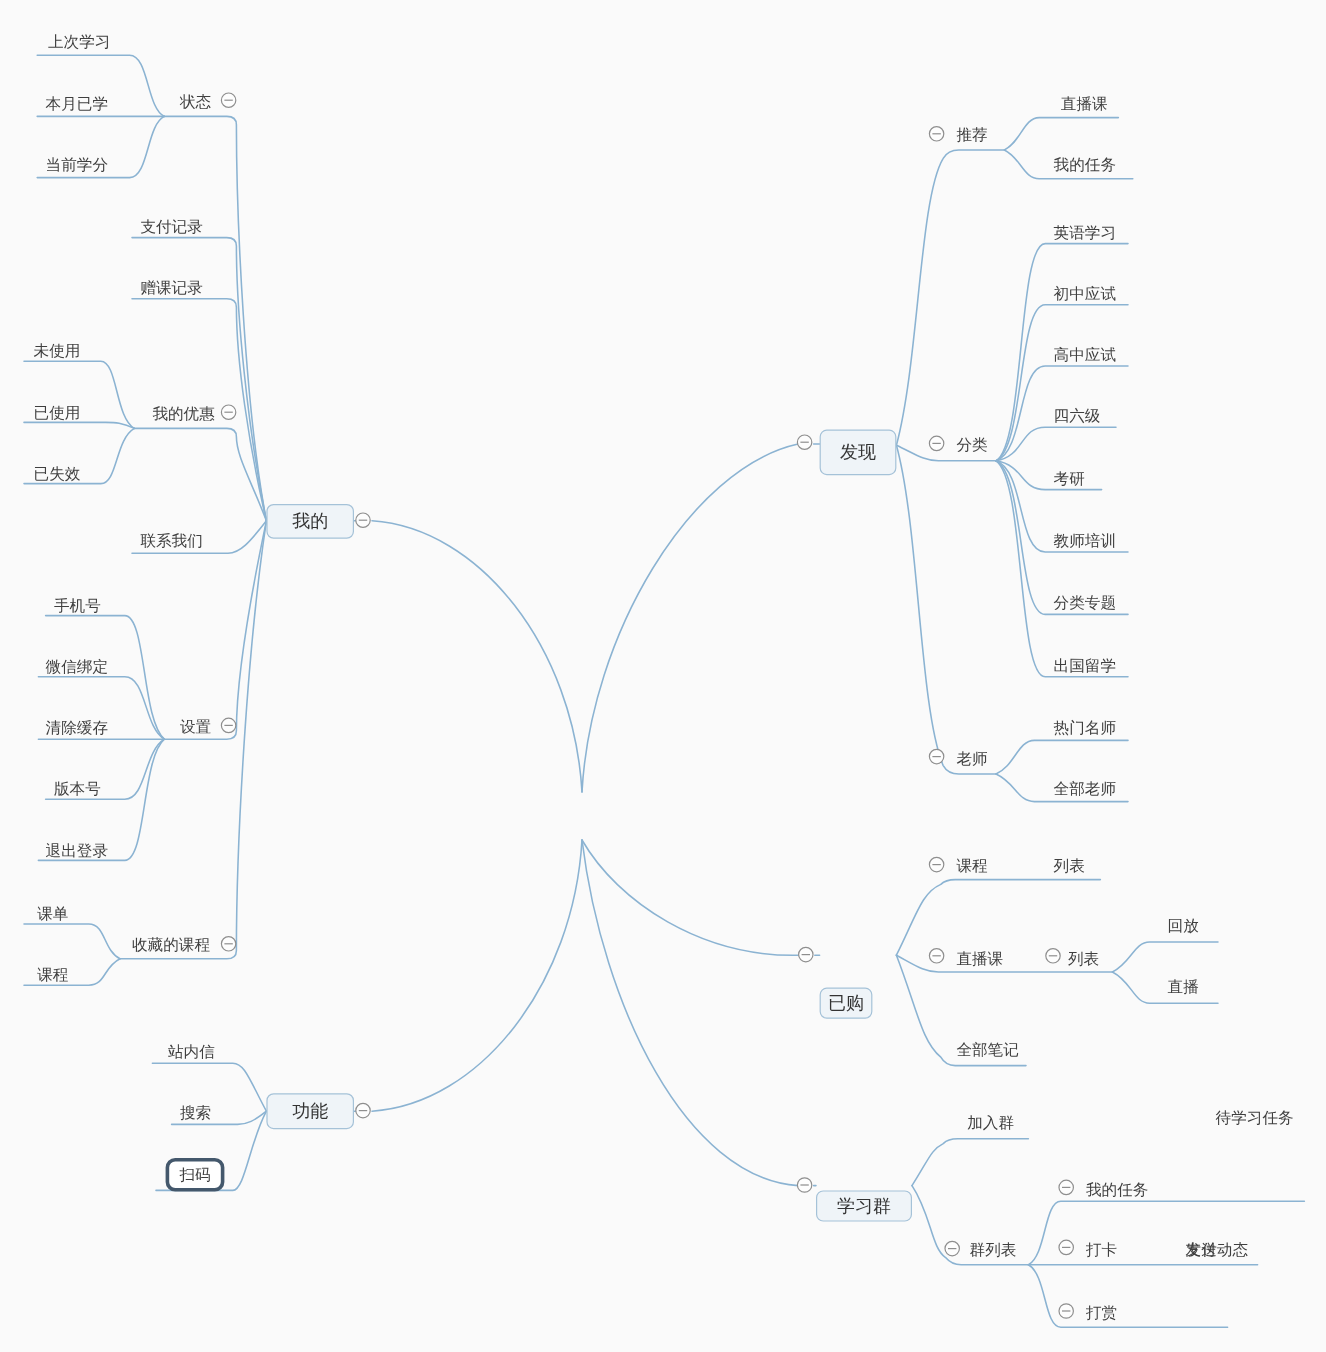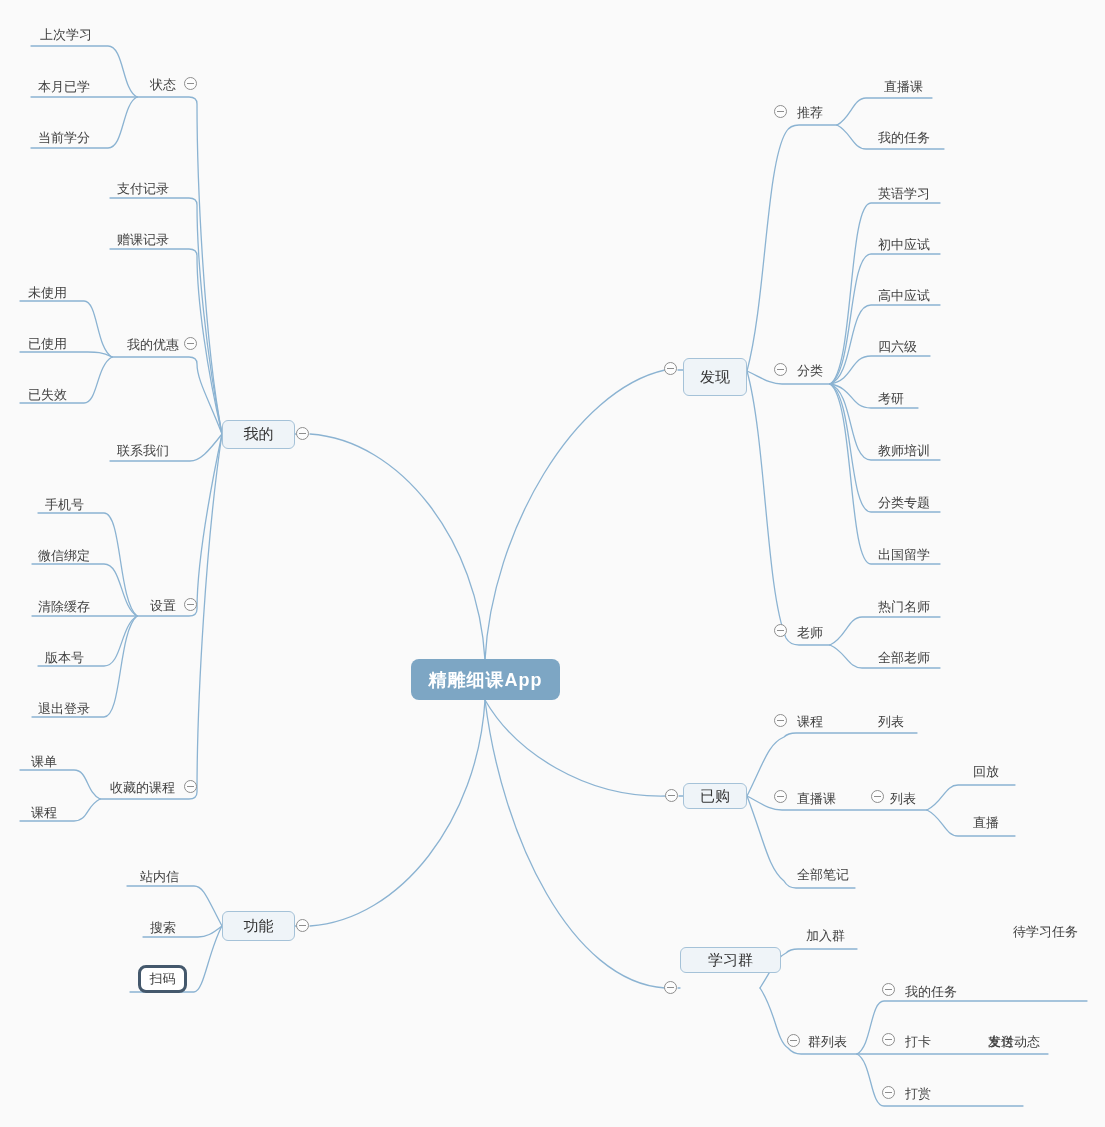--- a/index.html
+++ b/index.html
@@ -101,26 +101,25 @@
     <path d="M 927 810 C 943 818 945 836 958 836 L 1015 836"></path>
     <path d="M 747 796 C 764 840 768 868 784 881 Q 788 888 796 888 L 855 888"></path>
 
     <path d="M 760 988 C 774 966 776 958 786 953 Q 790 949 798 949 L 857 949"></path>
     <path d="M 760 988 C 776 1012 776 1040 788 1048 Q 793 1054 801 1054 L 857 1054"></path>
     <path d="M 857 1054 C 872 1046 870 1001 884 1001 L 1087 1001"></path>
     <path d="M 857 1054 L 1048 1054"></path>
     <path d="M 857 1054 C 872 1062 870 1106 884 1106 L 1023 1106"></path>
   </svg>
 
-  <div class="central" style="left:411px;top:659px;width:149px;height:41px">精雕细课App</div>
   <div class="topic" style="left:222px;top:420px;width:73px;height:29px">我的</div>
   <div class="topic" style="left:222px;top:911px;width:73px;height:30px">功能</div>
   <div class="topic" style="left:683px;top:358px;width:64px;height:38px">发现</div>
-  <div class="topic" style="left:683px;top:783px;width:64px;height:26px">已购</div>
-  <div class="topic" style="left:680px;top:947px;width:101px;height:26px">学习群</div>
+  <div class="topic" style="left:683px;top:823px;width:44px;height:26px">已购</div>
+  <div class="topic" style="left:680px;top:992px;width:80px;height:26px">学习群</div>
   <div class="sel" style="left:138px;top:965px;width:49px;height:28px">扫码</div>
 
   <div class="lbl" style="left:40px;top:27px">上次学习</div>
   <div class="lbl" style="left:38px;top:79px">本月已学</div>
   <div class="lbl" style="left:38px;top:130px">当前学分</div>
   <div class="lbl" style="left:150px;top:77px">状态</div>
   <div class="lbl" style="left:117px;top:181px">支付记录</div>
   <div class="lbl" style="left:117px;top:232px">赠课记录</div>
   <div class="lbl" style="left:28px;top:285px">未使用</div>
   <div class="lbl" style="left:28px;top:336px">已使用</div>

